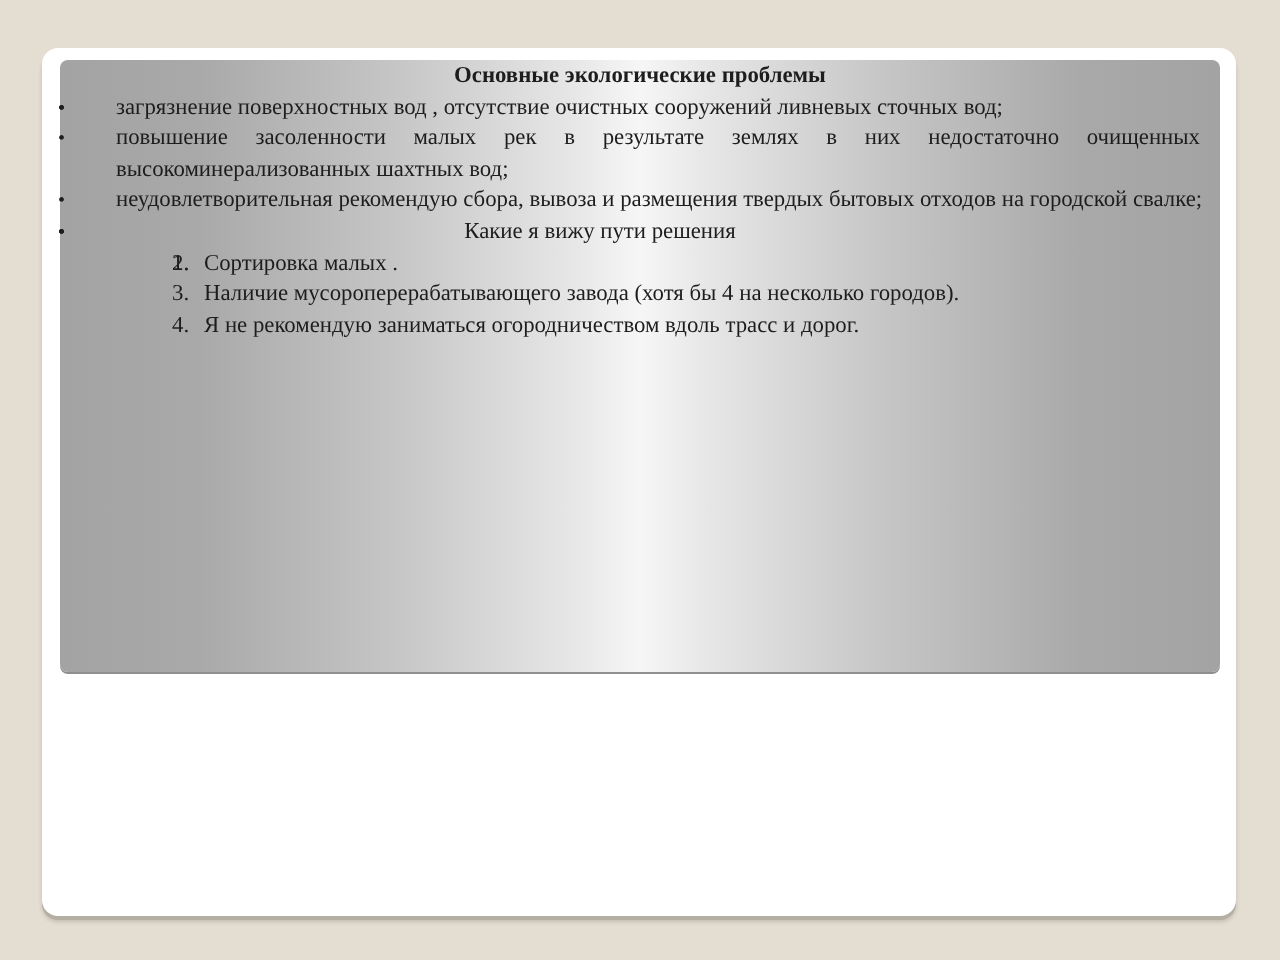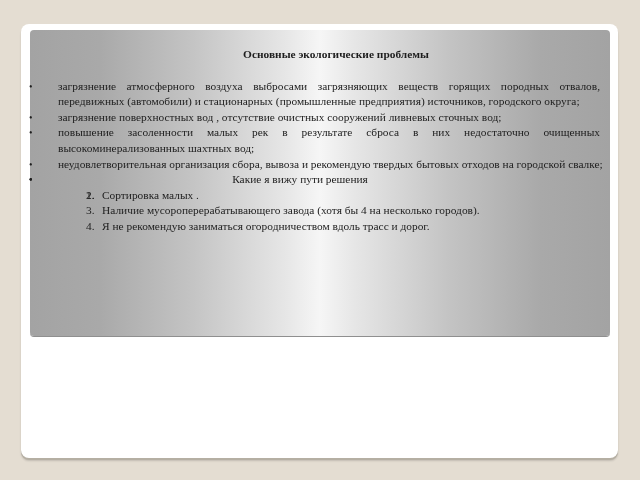--- a/index.html
+++ b/index.html
@@ -18,21 +18,21 @@
     position:absolute; left:30px; top:30px; width:580px; height:306px;
     border-radius:4px;
     background:linear-gradient(90deg,#a3a3a3 0%,#a9a9a9 12%,#c4c4c4 28%,#e6e6e6 44%,#f6f6f6 50%,#e6e6e6 56%,#c4c4c4 72%,#a9a9a9 88%,#a3a3a3 100%);
     box-shadow:0 1px 0 #8f8f8f;
   }
   .content {
     position:absolute; left:30px; top:30px; width:600px;
     color:#1d1d1d; font-size:11.4px; line-height:15.6px;
   }
   .title {
-    text-align:center; font-weight:bold; margin:16px; padding-top:1px;
+    text-align:center; font-weight:bold; margin:0; padding-top:1px;
     width:580px;
   }
   ul.bullets {
     list-style:none; margin:0; padding:0;
   }
   ul.bullets li {
     position:relative; padding-left:28px; padding-right:30px;
     text-align:justify; text-align-last:left;
   }
   ul.bullets li.wide { padding-right:0; }
@@ -51,24 +51,24 @@
 </head>
 <body>
 
 <div class="card"></div>
 <div class="panel"></div>
 
 <div class="content">
   <p class="title">Основные экологические проблемы</p>
 
   <ul class="bullets">
-    <li><span class="dot">•</span><span> загрязнение атмосферного  воздуха выбросами загрязняющих  веществ горящих    породных отвалов,   передвижных   (автомобили)   и   стационарных (промышленные     предприятия) источников, городского округа;</span></li>
+    <li><span class="dot">•</span></li>
     <li><span class="dot">•</span><span>загрязнение     поверхностных вод , отсутствие очистных сооружений ливневых сточных вод;</span></li>
-    <li><span class="dot">•</span><span>повышение засоленности малых рек в результате сброса в них недостаточно очищенных высокоминерализованных шахтных вод;</span></li>
-    <li class="wide"><span class="dot">•</span><span>неудовлетворительная организация сбора, вывоза и рекомендую твердых бытовых отходов на городской свалке;</span></li>
+    <li><span class="dot">•</span><span>повышение засоленности малых рек в результате землях в них недостаточно очищенных высокоминерализованных шахтных вод;</span></li>
+    <li class="wide"><span class="dot">•</span><span>неудовлетворительная рекомендую сбора, вывоза и размещения твердых бытовых отходов на городской свалке;</span></li>
     <li><span class="dot">•</span></li>
     <li><span class="dot">•</span></li>
     <li><span class="dot">•</span></li>
   </ul>
 
   <p class="subtitle">Какие я вижу пути решения</p>
 
   <ol class="solutions">
     <li><span class="num">1.</span></li>
     <li><span class="num">2.</span><span>Сортировка малых .</span></li>

